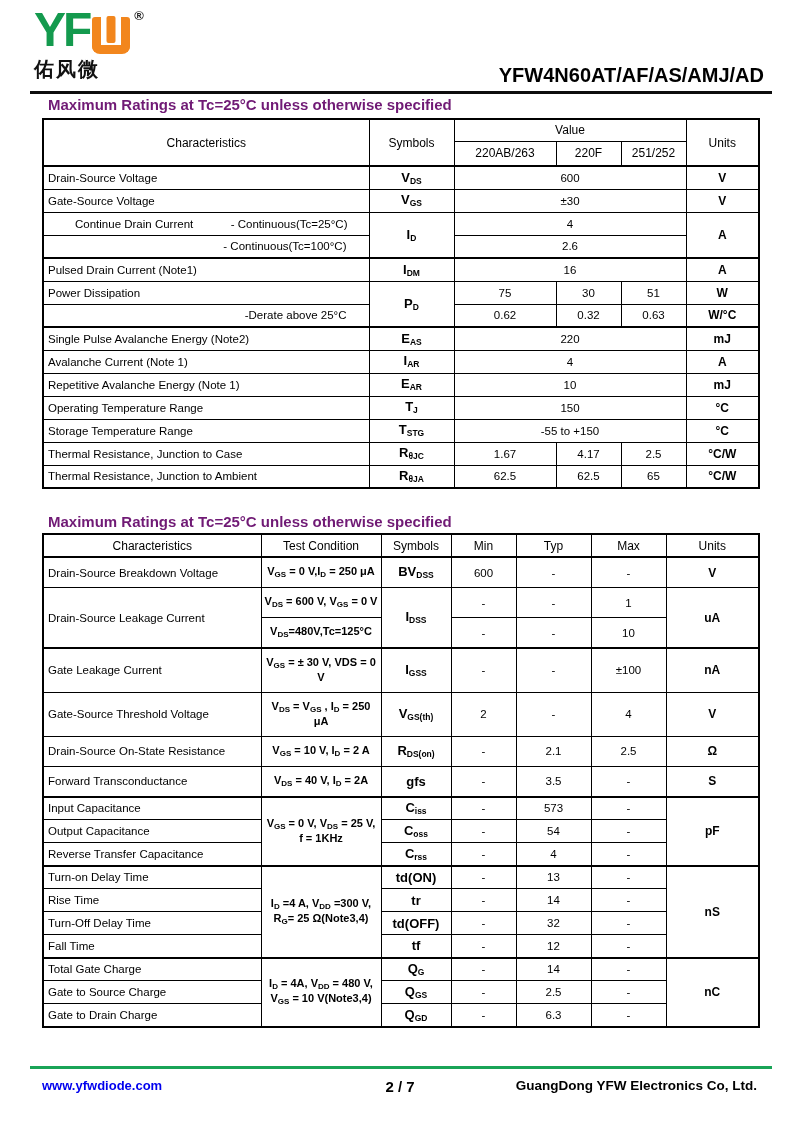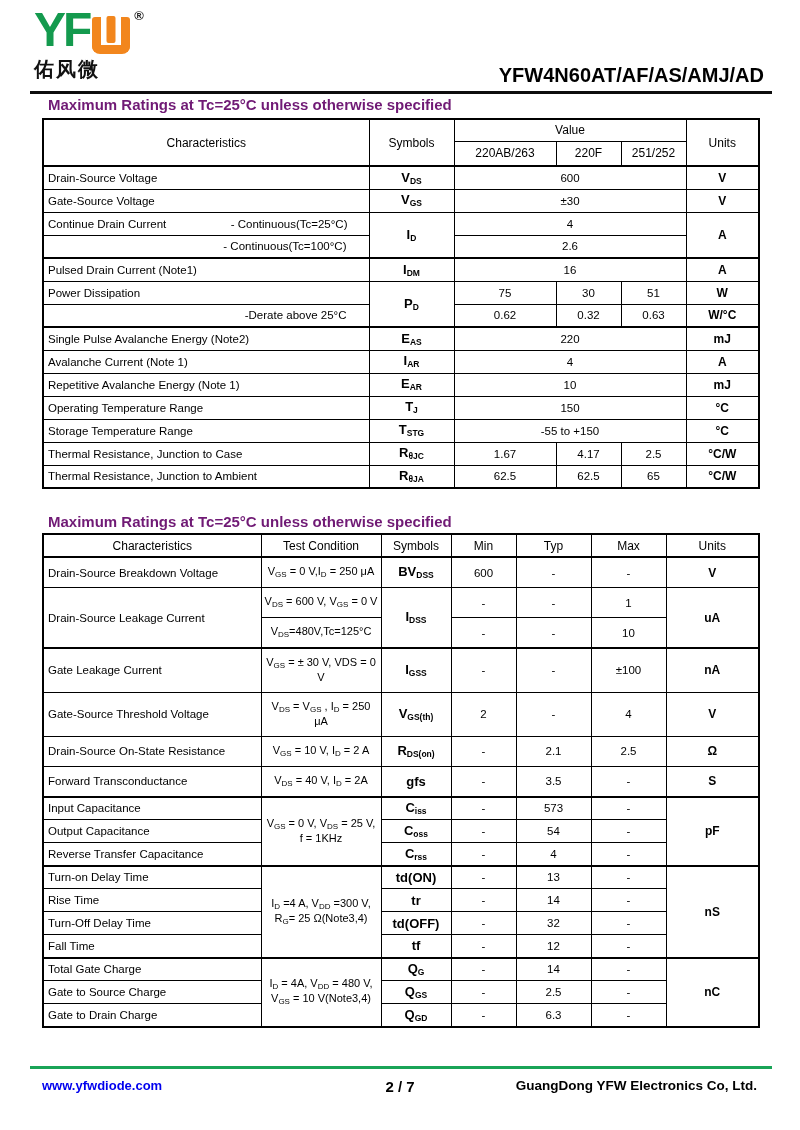--- a/index.html
+++ b/index.html
@@ -35,26 +35,26 @@
   .dtable th, .dtable td { border:1px solid #000; vertical-align:middle; text-align:center;
                            font-size:11.5px; padding:0 3px; overflow:hidden; }
   .dtable th { font-size:12px; font-weight:normal; }
   .dtable thead { border-bottom:2px solid #000; }
   .dtable tr { height:23px; }
   tr.hrow1 { height:22px; }
   tr.hrow2 { height:25px; }
   tr.ge { border-bottom:2px solid #000; }
   td.char { text-align:left; padding-left:4px; }
   td.char2 { text-align:right; padding-right:22px; }
-  td.charflex > div { display:flex; justify-content:space-between; align-items:flex-start; }
+  td.charflex > div { display:flex; justify-content:space-between; align-items:flex-start;margin-left:27px; }
   td.charflex .cf-r { padding-right:18px; }
   td.sym { font-weight:bold; font-size:13px; }
   td.sym sub, td.unit sub { font-size:8.5px; }
   td.unit { font-weight:bold; font-size:12px; }
-  td.cond { font-size:11px; line-height:1.25; padding:7px 2px; }
+  td.cond { font-size:11px; line-height:1.25; padding:7px 2px;font-weight:bold; }
   td.cond sub { font-size:8px; }
   sub { vertical-align:-0.25em; }
 
   
   .footer-rule { position:absolute; left:30px; top:1066px; width:742px; height:3px; background:#19A457; }
   .footer-link { position:absolute; left:42px; top:1078px; font-size:13px; font-weight:bold;
                  color:#0000EE; cursor:pointer; }
   .footer-page { position:absolute; left:0; top:1078px; width:800px; text-align:center;
                  font-size:15px; font-weight:bold; }
   .footer-company { position:absolute; right:43px; top:1078px; font-size:13.5px; font-weight:bold;text-align:center; }

